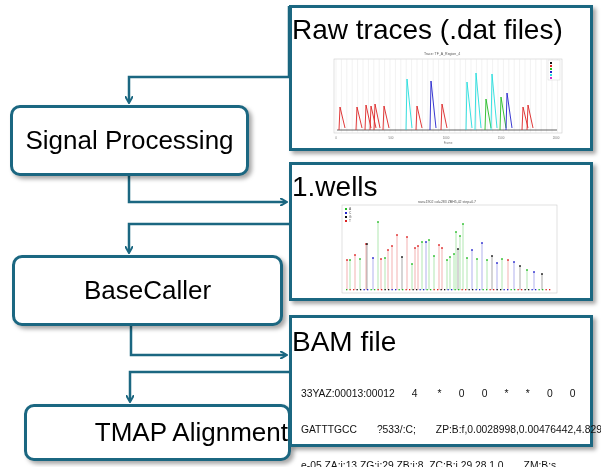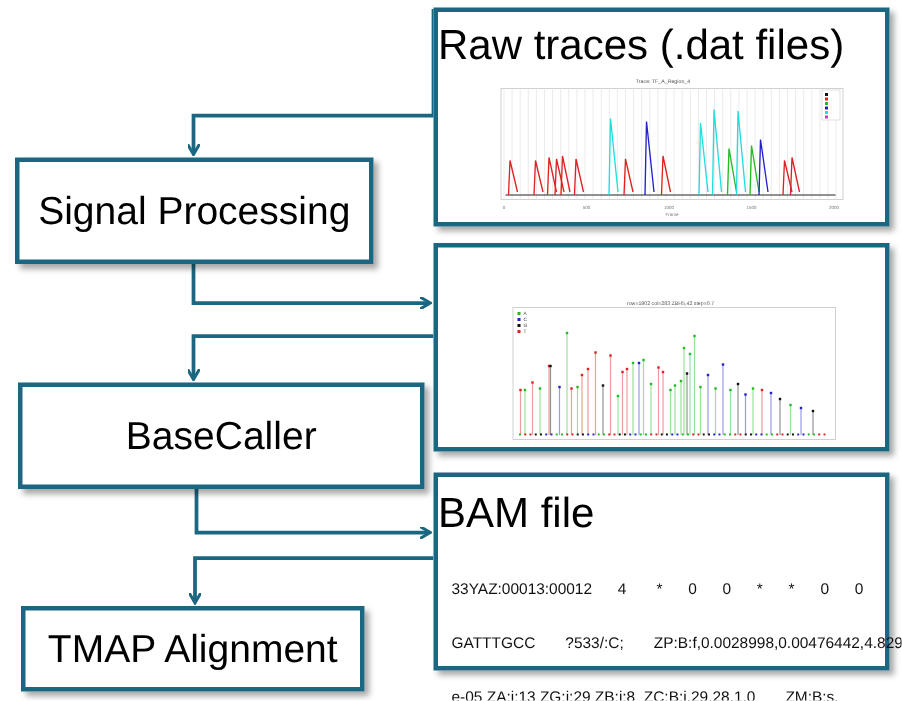--- a/index.html
+++ b/index.html
@@ -1,20 +1,20 @@
 <!DOCTYPE html>
 <html><head>
 <meta charset="utf-8">
 <style>
   html, body { margin: 0; padding: 0; background: #ffffff; }
   body { width: 601px; height: 467px; position: relative; overflow: hidden;
          font-family: "Liberation Sans", sans-serif; color: #000; }
   .box { position: absolute; background: #fff; border: 3px solid #1b6781;
          box-sizing: border-box; box-shadow: 3px 3px 4px rgba(0,0,0,0.35); }
-  .step { display: flex; align-items: center; justify-content: center; }
+  .step { display: flex; align-items: center; justify-content: center; border-radius: 10px; }
   .step span { font-size: 26px; }
   .panel-title { position: absolute; left: 0; right: 0; text-align: left; font-size: 28px; line-height: 1; }
   svg.conn { position: absolute; left: 0; top: 0; }
   .bam-text { position: absolute; left: 9px; top: 46px; font-size: 10.3px; line-height: 12px; white-space: pre; color: #111; }
   .mini { position: absolute; }
 </style>
 </head>
 <body>
 
 <svg class="conn" width="601" height="467">
@@ -34,21 +34,21 @@
 
   <path d="M289,372 L130,372 L130,401" fill="none" stroke="#1b6781" stroke-width="2.5" marker-end="url(#ah)"></path>
 </svg>
 
 <div class="box step" style="left:10px;top:105px;width:239px;height:71px;">
   <span>Signal Processing</span>
 </div>
 <div class="box step" style="left:12px;top:255px;width:271px;height:71px;">
   <span>BaseCaller</span>
 </div>
-<div class="box step" style="left:14px;top:404px;width:229px;height:57px;">
+<div class="box step" style="left:24px;top:404px;width:267px;height:57px;justify-content:flex-end;">
   <span>TMAP Alignment</span>
 </div>
 
 <div class="box" style="left:289px;top:5px;width:304px;height:146px;">
   <div class="panel-title" style="top:8px;">Raw traces (.dat files)</div>
   <svg class="mini" id="raw-plot" style="left:20px;top:41px;" width="260" height="96">
       <text x="130" y="6" font-size="3.5" text-anchor="middle" fill="#555">Trace: TF_A_Region_4</text>
       <rect x="22" y="10" width="228" height="74" fill="#fff" stroke="#ccc" stroke-width="0.6"></rect>
       <line x1="24" y1="10" x2="24" y2="84" stroke="#e4e4e4" stroke-width="0.5"></line>
       <line x1="29.4" y1="10" x2="29.4" y2="84" stroke="#e4e4e4" stroke-width="0.5"></line>
@@ -121,20 +121,21 @@
       <rect x="238" y="13" width="2" height="2" fill="#111111"></rect>
       <rect x="238" y="16" width="2" height="2" fill="#dd2222"></rect>
       <rect x="238" y="19" width="2" height="2" fill="#22bb22"></rect>
       <rect x="238" y="22" width="2" height="2" fill="#2222cc"></rect>
       <rect x="238" y="25" width="2" height="2" fill="#22dddd"></rect>
       <rect x="238" y="28" width="2" height="2" fill="#cc33cc"></rect>
     </svg>
 </div>
 
 <div class="box" style="left:289px;top:162px;width:304px;height:139px;">
+  <div class="panel-title" style="top:8px;">1.wells</div>
   <svg class="mini" id="wells-plot" style="left:30px;top:33px;" width="250" height="103">
       <text x="125" y="5" font-size="3.5" text-anchor="middle" fill="#555">row=1902 col=283 ZBH5,42 step=0.7</text>
       <rect x="20" y="7" width="215" height="88" fill="#fff" stroke="#ccc" stroke-width="0.6"></rect>
       <line x1="25" y1="92" x2="25" y2="62" stroke="#dd2222" stroke-opacity="0.45" stroke-width="0.8"></line>
       <rect x="24.2" y="61.2" width="1.6" height="1.6" fill="#dd2222"></rect>
       <line x1="28" y1="92" x2="28" y2="62" stroke="#22bb22" stroke-opacity="0.45" stroke-width="0.8"></line>
       <rect x="27.2" y="61.2" width="1.6" height="1.6" fill="#22bb22"></rect>
       <line x1="33" y1="92" x2="33" y2="57" stroke="#dd2222" stroke-opacity="0.45" stroke-width="0.8"></line>
       <rect x="32.2" y="56.2" width="1.6" height="1.6" fill="#dd2222"></rect>
       <line x1="38" y1="92" x2="38" y2="61" stroke="#22bb22" stroke-opacity="0.45" stroke-width="0.8"></line>

